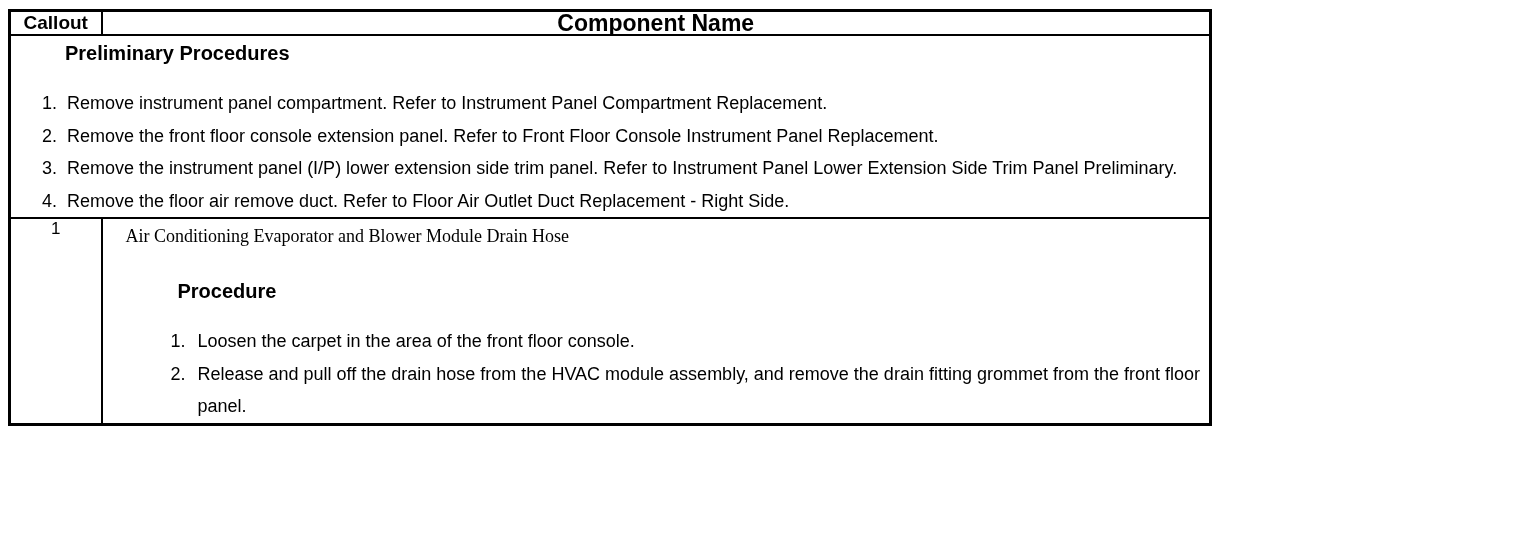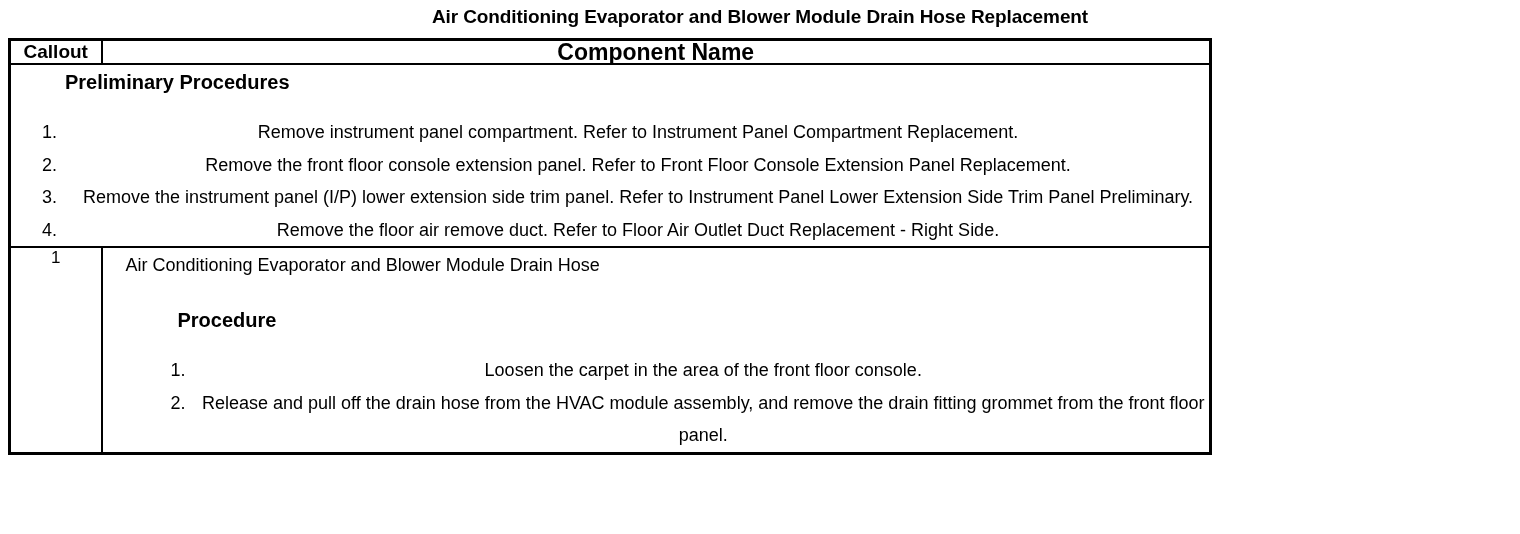--- a/index.html
+++ b/index.html
@@ -82,35 +82,35 @@
   }
   ol.num-list li .li-num {
     position: absolute;
     left: 16px;
     width: 30px;
     text-align: right;
     font-size: 18px;
   }
   ol.num-list li .li-text {
     display: block;
-    text-align: center;
   }
   td.callout-cell {
     width: 92px;
     text-align: center;
     vertical-align: middle;
     font-size: 17px;
   }
   td.body-cell {
     padding: 10px 6px 10px 0;
   }
   .component-name {
     font-size: 18px;
     line-height: 26px;
     padding: 4px 0 0 23px;
+    font-family: Liberation Serif, serif;
   }
   .procedure-heading {
     font-size: 20px;
     font-weight: bold;
     line-height: 24px;
     padding: 30px 0 0 75px;
   }
   ol.num-list.procedure {
     margin-top: 22px;
     padding-left: 39px;
@@ -120,21 +120,20 @@
   }
   ol.num-list.procedure li .li-num {
     left: 14px;
   }
 </style>
 </head>
 <body>
 
 <div class="page">
 
-  <div class="doc-title">Air Conditioning Evaporator and Blower Module Drain Hose Replacement</div>
 
   <table class="proc-table">
     <colgroup>
       <col style="width:92px">
       <col>
     </colgroup>
     <thead>
       <tr>
         <th class="th-callout">Callout</th>
         <th class="th-component">Component Name</th>
@@ -144,21 +143,21 @@
       <tr>
         <td class="prelim-cell" colspan="2">
           <div class="prelim-heading">Preliminary Procedures</div>
           <ol class="num-list prelim">
             <li>
               <span class="li-num">1.</span>
               <span class="li-text">Remove instrument panel compartment. Refer to Instrument Panel Compartment Replacement.</span>
             </li>
             <li>
               <span class="li-num">2.</span>
-              <span class="li-text">Remove the front floor console extension panel. Refer to Front Floor Console Extension Panel Replacement.</span>
+              <span class="li-text">Remove the front floor console extension panel. Refer to Front Floor Console Instrument Panel Replacement.</span>
             </li>
             <li>
               <span class="li-num">3.</span>
               <span class="li-text">Remove the instrument panel (I/P) lower extension side trim panel. Refer to Instrument Panel Lower Extension Side Trim Panel Preliminary.</span>
             </li>
             <li>
               <span class="li-num">4.</span>
               <span class="li-text">Remove the floor air remove duct. Refer to Floor Air Outlet Duct Replacement - Right Side.</span>
             </li>
           </ol>

